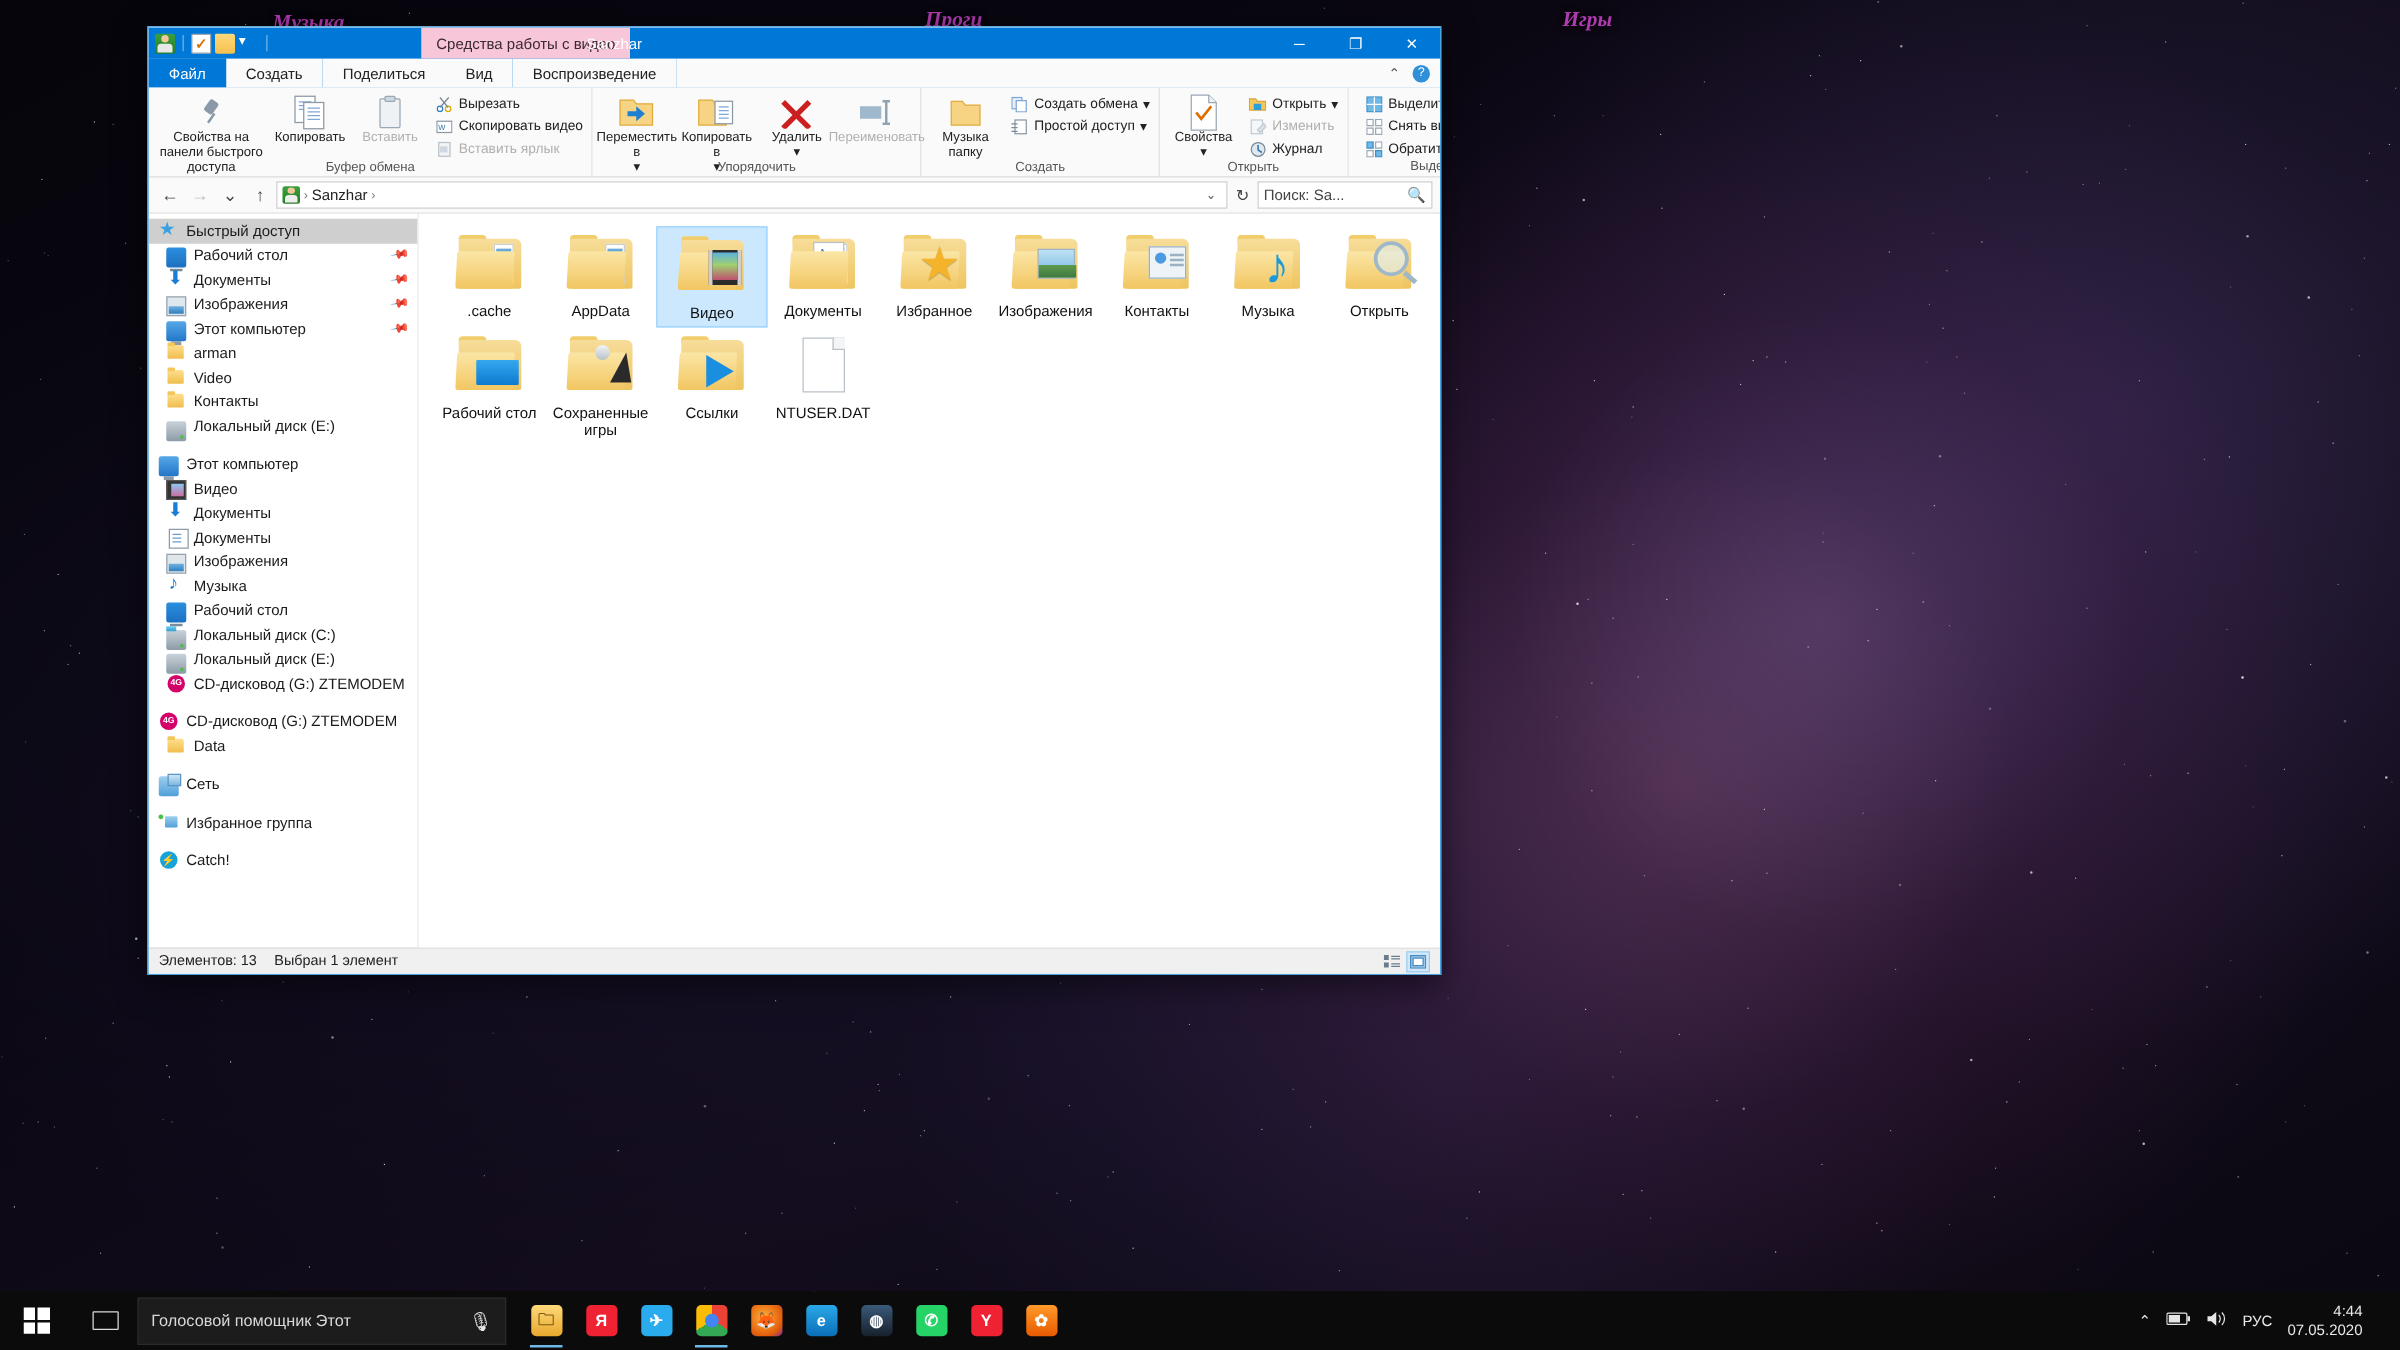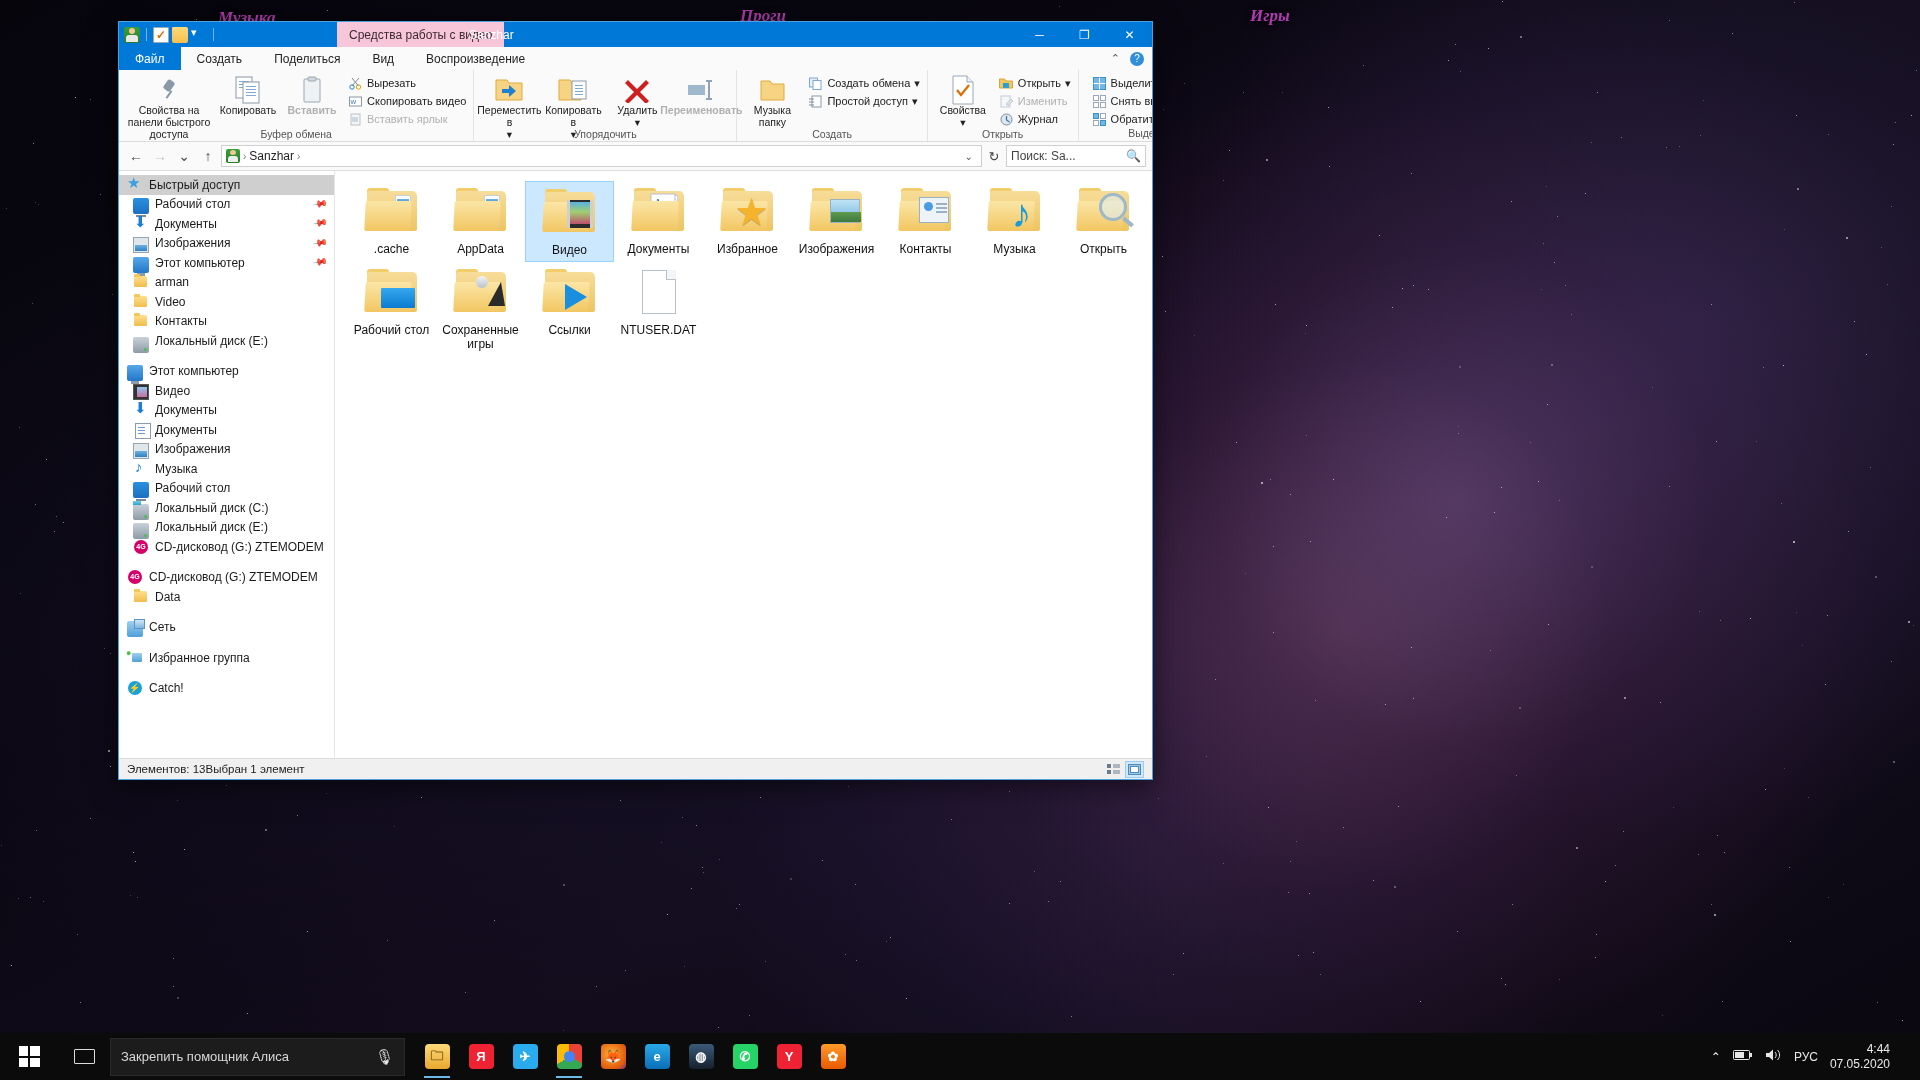--- a/index.html
+++ b/index.html
@@ -136,21 +136,21 @@
   }
   .rgroup .glabel {
     text-align:center; font-size:10.5px; color:#555; padding-bottom:2px;
   }
   .rrow { display:flex; align-items:flex-start; gap:2px; height:55px; }
   .bigbtn {
     width:62px; display:flex; flex-direction:column; align-items:center;
     padding-top:2px; text-align:center; font-size:10.5px; color:#222; line-height:1.12;
   }
   .bigbtn .bi { height:30px; display:flex; align-items:center; justify-content:center; }
-  .bigbtn.dim { color:#b0b0b0;font-weight:bold; }
+  .bigbtn.dim { color:#b0b0b0; }
   .bigbtn.wide { width:92px; }
   .smallcol { display:flex; flex-direction:column; justify-content:center; gap:2px; padding-top:2px; }
   .smallbtn {
     display:flex; align-items:center; gap:4px; font-size:11px; color:#222;
     height:16px; padding:0 3px; white-space:nowrap;
   }
   .smallbtn.dim { color:#b0b0b0; }
   .smallbtn .si { width:15px; height:15px; display:flex; align-items:center; justify-content:center; flex:none; }
   .pin-ico{ width:20px;height:22px;position:relative;display:inline-block;}
   .pin-ico::before{content:"";position:absolute;left:6px;top:1px;width:8px;height:11px;background:#8a99a8;border-radius:2px;transform:rotate(35deg);}
@@ -274,21 +274,21 @@
   .ov-magnify::after{content:"";position:absolute;right:-10px;bottom:-6px;width:12px;height:4px;background:#9fb8c9;transform:rotate(40deg);}
   .ov-deskscr{position:absolute;left:20px;top:22px;width:34px;height:20px;background:linear-gradient(#35a8ef,#0c7ad0);border-radius:1px;}
   .ov-chess{position:absolute;left:24px;top:8px;width:34px;height:34px;}
   .ov-chess::before{content:"";position:absolute;left:2px;top:2px;width:12px;height:12px;border-radius:50%;background:linear-gradient(#f2f4f6,#b9c2c9);}
   .ov-chess::after{content:"";position:absolute;left:14px;top:8px;width:0;height:0;border-left:13px solid transparent;border-right:4px solid transparent;border-bottom:24px solid #2a2a2a;}
   .ov-arrow{position:absolute;left:26px;top:18px;width:0;height:0;border-top:13px solid transparent;border-bottom:13px solid transparent;border-left:22px solid #1a8fe0;}
 
   
   .statusbar {
     height:21px; background:#f0f0f0; border-top:1px solid #dcdcdc;
-    display:flex; align-items:center; padding:0 8px;
+    display:flex; align-items:center; gap:14px; padding:0 8px;
     font-size:11.5px; color:#222; flex:none;
   }
   .viewbtns { margin-left:auto; display:flex; gap:2px; }
   .vbtn { width:19px;height:17px;display:flex;align-items:center;justify-content:center;color:#555;font-size:11px;}
   .vbtn.active{ background:#cfe8fb; border:1px solid #9ccdf0;}
 
   
   #taskbar {
     position:absolute; left:0; bottom:0; width:1920px; height:47px;
     background:#0b0b0b; display:flex; align-items:center;
@@ -1339,21 +1339,21 @@
         <i></i>
         <i></i>
         <i></i>
         <i></i>
       </span>
   </div>
   <div class="taskview">
     <span class="tv-box"></span>
   </div>
   <div class="searchfield" title="Поиск в Windows">
-    <span>Закрепить помощник Алиса</span>
+    <span>Голосовой помощник Этот</span>
     <span class="mic">🎙</span>
   </div>
   <div class="tbicons">
     <div class="tbi active">
         <span class="g" style="background:linear-gradient(#ffd97a,#e8a82e);color:#7a5a10;">🗀</span>
       </div>
     <div class="tbi">
         <span class="g" style="background:#e23;">Я</span>
       </div>
     <div class="tbi">

